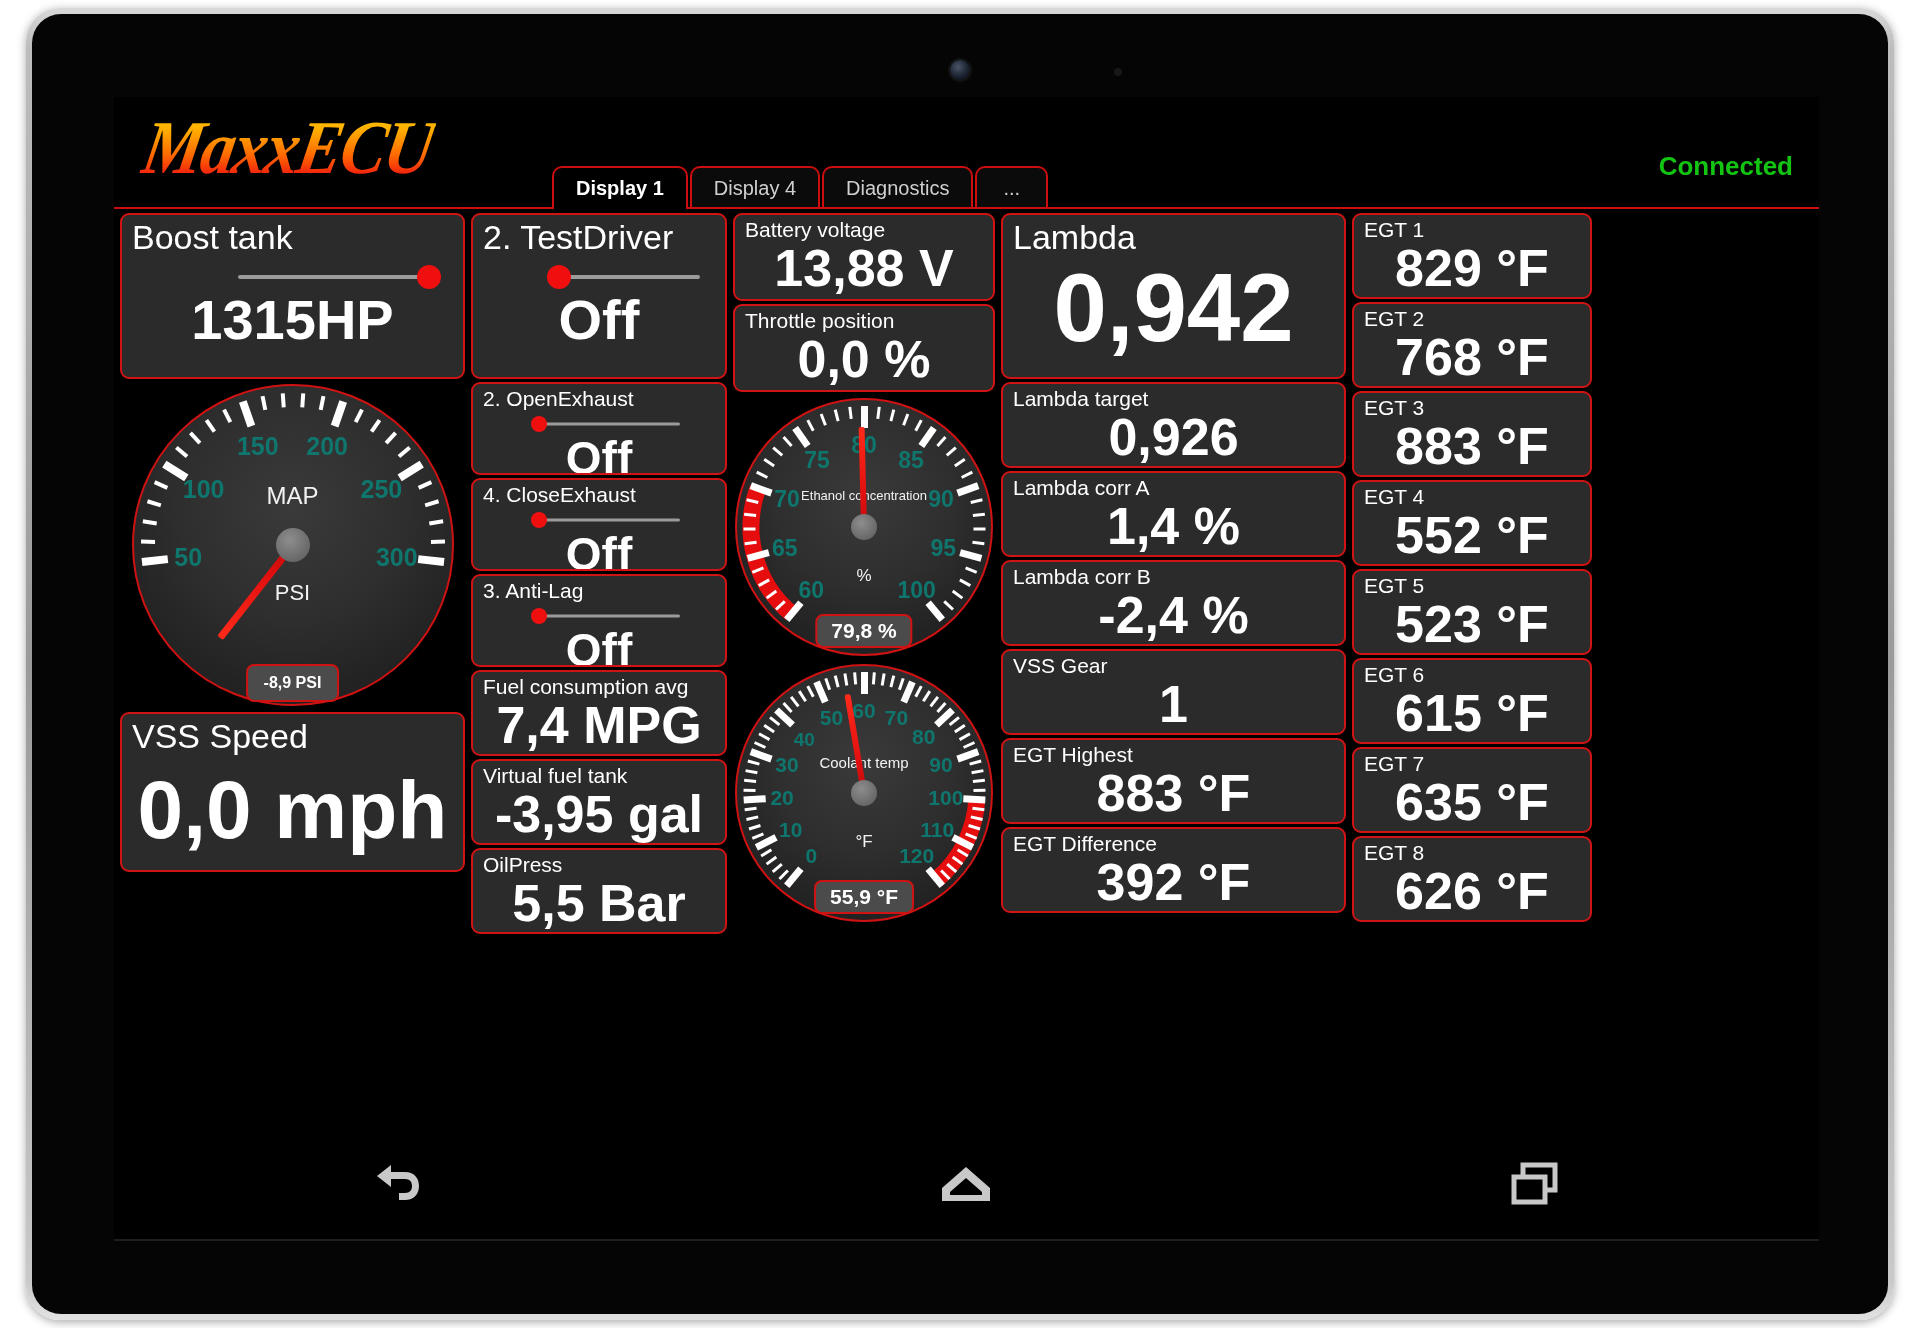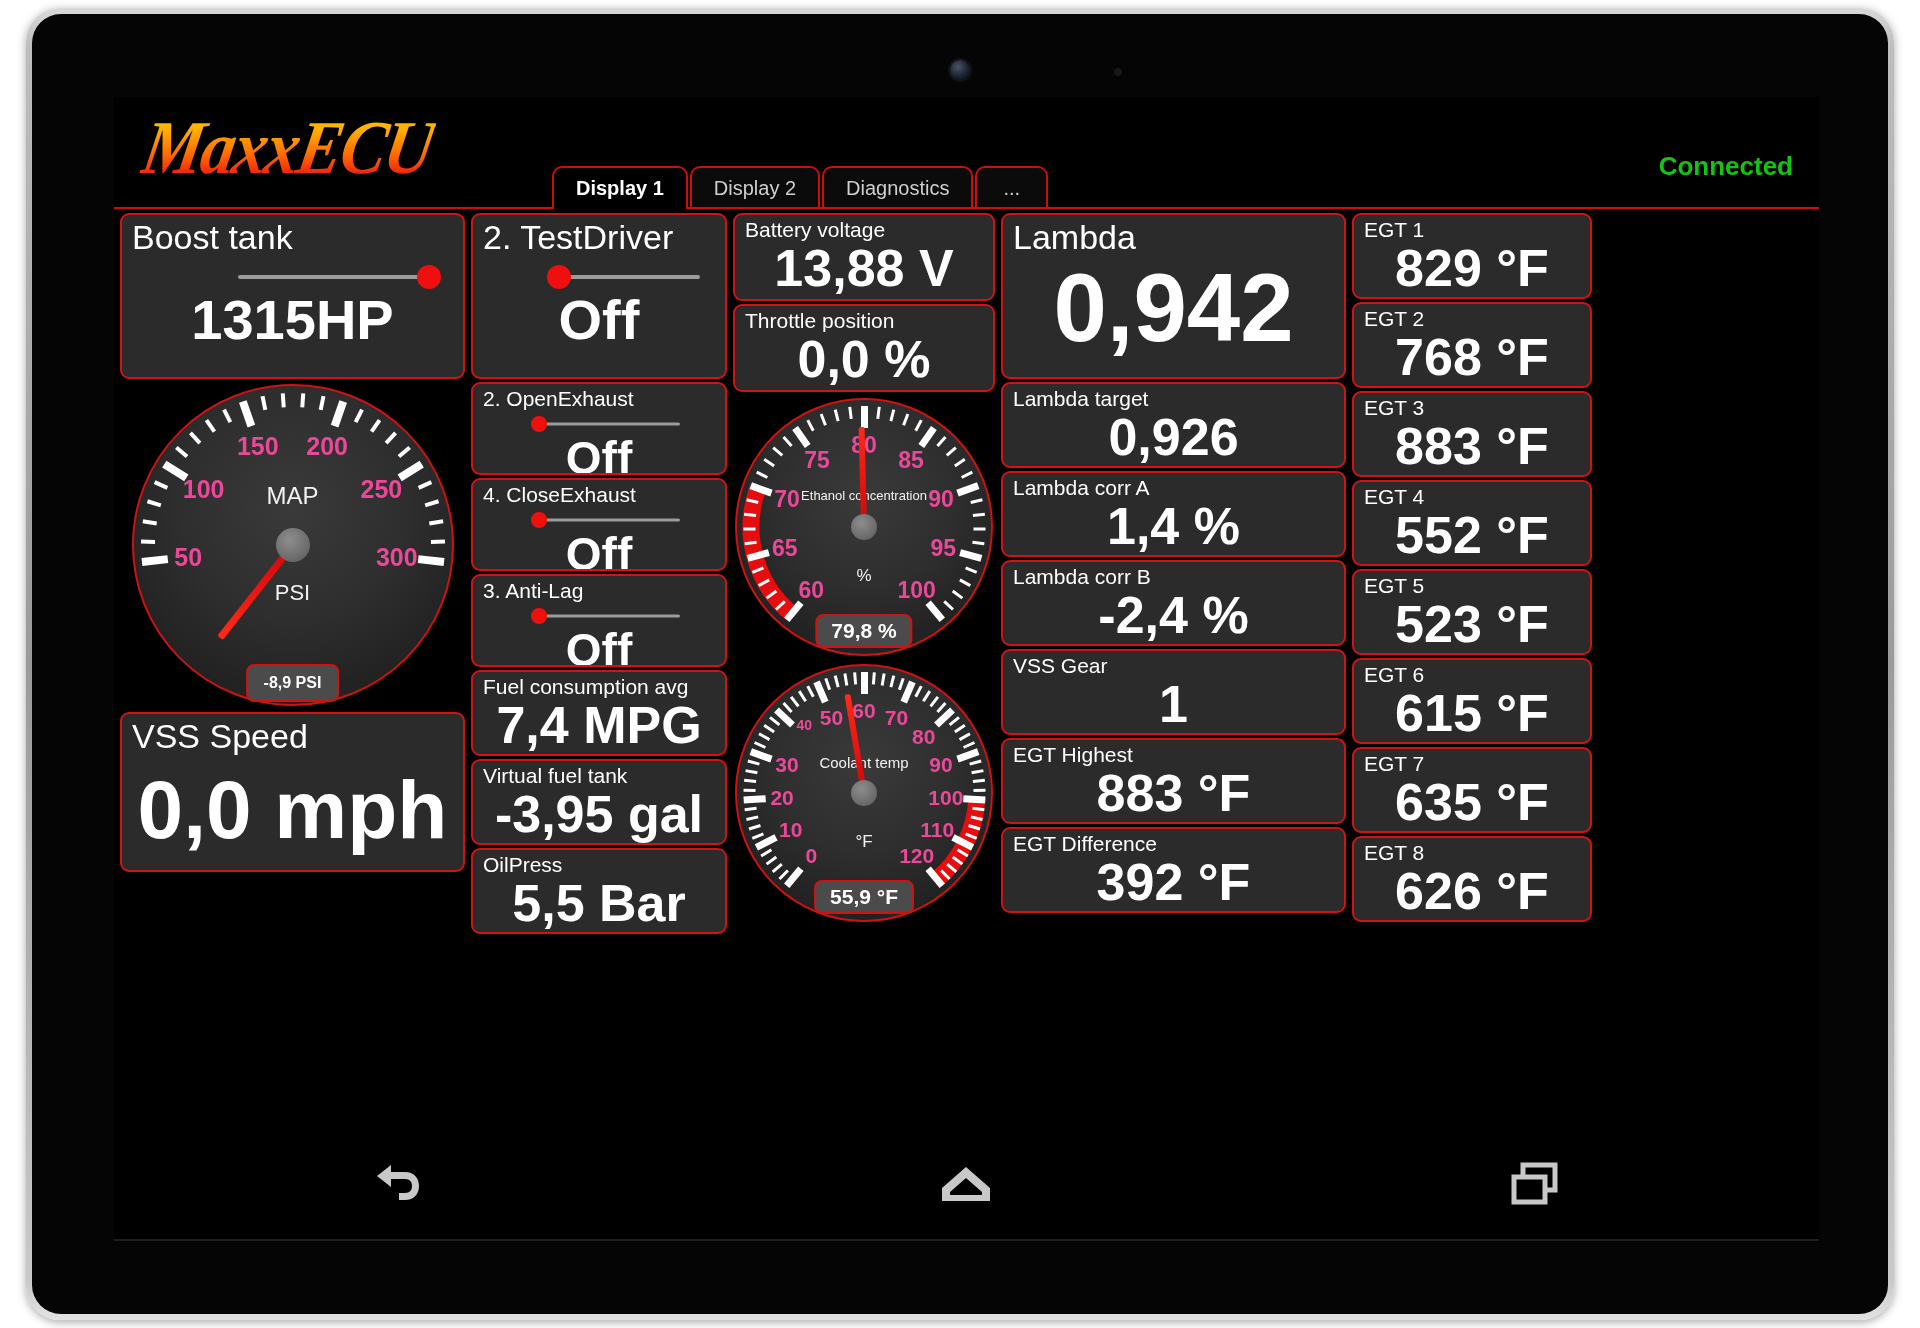--- a/index.html
+++ b/index.html
@@ -215,21 +215,21 @@
     border: 2px solid #cf1212;
     border-radius: 8px;
     background: #4b4b4b;
     color: #ffffff;
     font-weight: bold;
     white-space: nowrap;
   }
   .tickmark { position: absolute; left: 50%; top: 0; transform-origin: 50% 0%; }
   .gauge-num {
     position: absolute;
-    color: #ec4899;
+    color: #0f766e;
     font-weight: bold;
     transform: translate(-50%,-50%);
     white-space: nowrap;
   }
 
   
   #android-navbar {
     position: absolute;
     left: 82px; top: 1115px;
     width: 1705px; height: 112px;
@@ -250,21 +250,21 @@
     <div id="camera-dot"></div>
     <div id="sensor-dot"></div>
 
     <div id="app-screen">
 
       <div id="app-header">
         <div id="brand-logo">MaxxECU</div>
 
         <div id="tab-strip">
           <div class="tab active">Display 1</div>
-          <div class="tab">Display 2</div>
+          <div class="tab">Display 4</div>
           <div class="tab">Diagnostics</div>
           <div class="tab ellipsis">...</div>
         </div>
 
         <div id="connection-status">Connected</div>
       </div>
 
       <div id="dashboard">
 
         <div class="col" id="col-left">
@@ -527,21 +527,21 @@
                 <div class="tickmark" style="width: 3px; height: 12px; background: rgb(255, 255, 255); margin-left: -1.5px; transform: rotate(126deg); transform-origin: 50% 121px; top: 8px;"></div>
                 <div class="tickmark" style="width: 3px; height: 12px; background: rgb(255, 255, 255); margin-left: -1.5px; transform: rotate(130.667deg); transform-origin: 50% 121px; top: 8px;"></div>
                 <div class="tickmark" style="width: 3px; height: 12px; background: rgb(255, 255, 255); margin-left: -1.5px; transform: rotate(135.333deg); transform-origin: 50% 121px; top: 8px;"></div>
                 <div class="tickmark" style="width: 7px; height: 22px; background: rgb(255, 255, 255); margin-left: -3.5px; transform: rotate(140deg); transform-origin: 50% 121px; top: 8px;"></div>
               </div>
             <div id="cool-nums">
                 <div class="gauge-num" style="left: 76.2914px; top: 191.816px; font-size: 21px;">0</div>
                 <div class="gauge-num" style="left: 55.7221px; top: 165.802px; font-size: 21px;">10</div>
                 <div class="gauge-num" style="left: 47.1387px; top: 133.768px; font-size: 21px;">20</div>
                 <div class="gauge-num" style="left: 51.9452px; top: 100.954px; font-size: 21px;">30</div>
-                <div class="gauge-num" style="left: 69.3554px; top: 61px; font-size: 14px;">40</div>
+                <div class="gauge-num" style="left: 69.3554px; top: 76px; font-size: 19px;">40</div>
                 <div class="gauge-num" style="left: 96.5215px; top: 53.7063px; font-size: 21px;">50</div>
                 <div class="gauge-num" style="left: 129px; top: 47px; font-size: 21px;">60</div>
                 <div class="gauge-num" style="left: 161.479px; top: 53.7063px; font-size: 21px;">70</div>
                 <div class="gauge-num" style="left: 188.645px; top: 72.7282px; font-size: 21px;">80</div>
                 <div class="gauge-num" style="left: 206.055px; top: 100.954px; font-size: 21px;">90</div>
                 <div class="gauge-num" style="left: 210.861px; top: 133.768px; font-size: 21px;">100</div>
                 <div class="gauge-num" style="left: 202.278px; top: 165.802px; font-size: 21px;">110</div>
                 <div class="gauge-num" style="left: 181.709px; top: 191.816px; font-size: 21px;">120</div>
               </div>
             <div class="gauge-center-name" style="top:90px;font-size:15px">Coolant temp</div>

